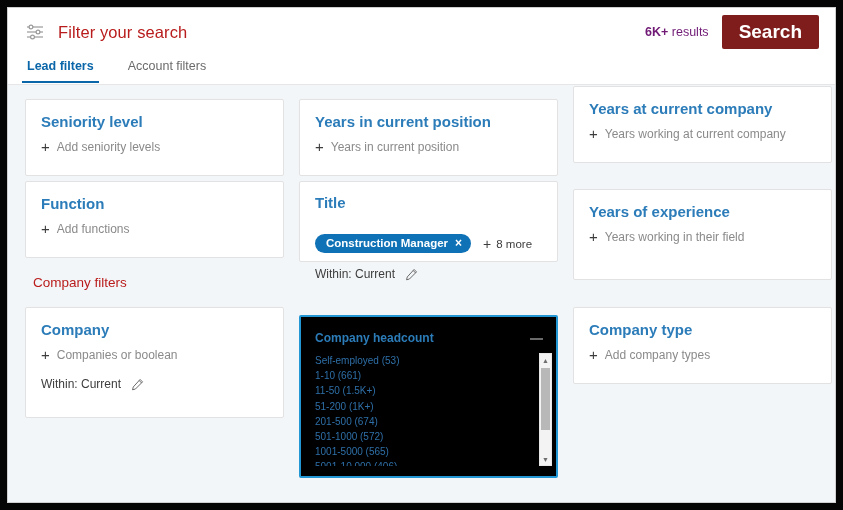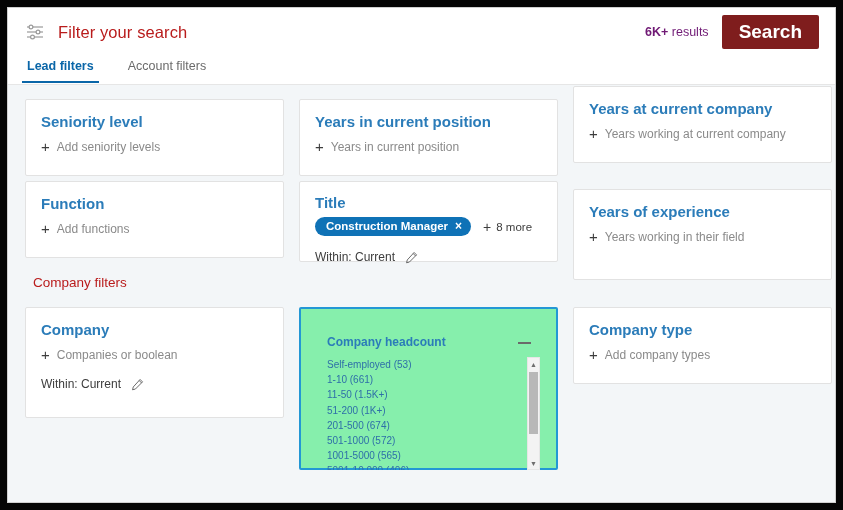--- a/index.html
+++ b/index.html
@@ -168,21 +168,21 @@
     height: 13px;
     margin-left: 10px;
     color: #5a5a5a;
     cursor: pointer;
   }
 
   
   .chip-row {
     display: flex;
     align-items: center;
-    margin-top: 6px;
+    margin-top: 23px;
   }
   .chip {
     display: inline-flex;
     align-items: center;
     background: #0f72b6;
     color: #ffffff;
     font-size: 11.5px;
     font-weight: bold;
     border-radius: 11px;
     padding: 3px 9px 4px 11px;
@@ -215,25 +215,26 @@
     position: absolute;
     left: 25px;
     top: 190px;
     font-size: 13.5px;
     color: #b91c1c;
   }
 
   
   #card-headcount {
     position: absolute;
-    background: #86efac;
+    background: #000000;
     border: 2px solid #2397d4;
     border-radius: 2px;
     box-sizing: border-box;
-    padding: 12px;
+    padding: 0;
+    margin-top: 8px;
   }
   #headcount-head {
     display: flex;
     align-items: flex-start;
     padding: 13px 13px 0 14px;
   }
   #headcount-title {
     font-size: 12px;
     font-weight: bold;
     color: #2b7cb9;

